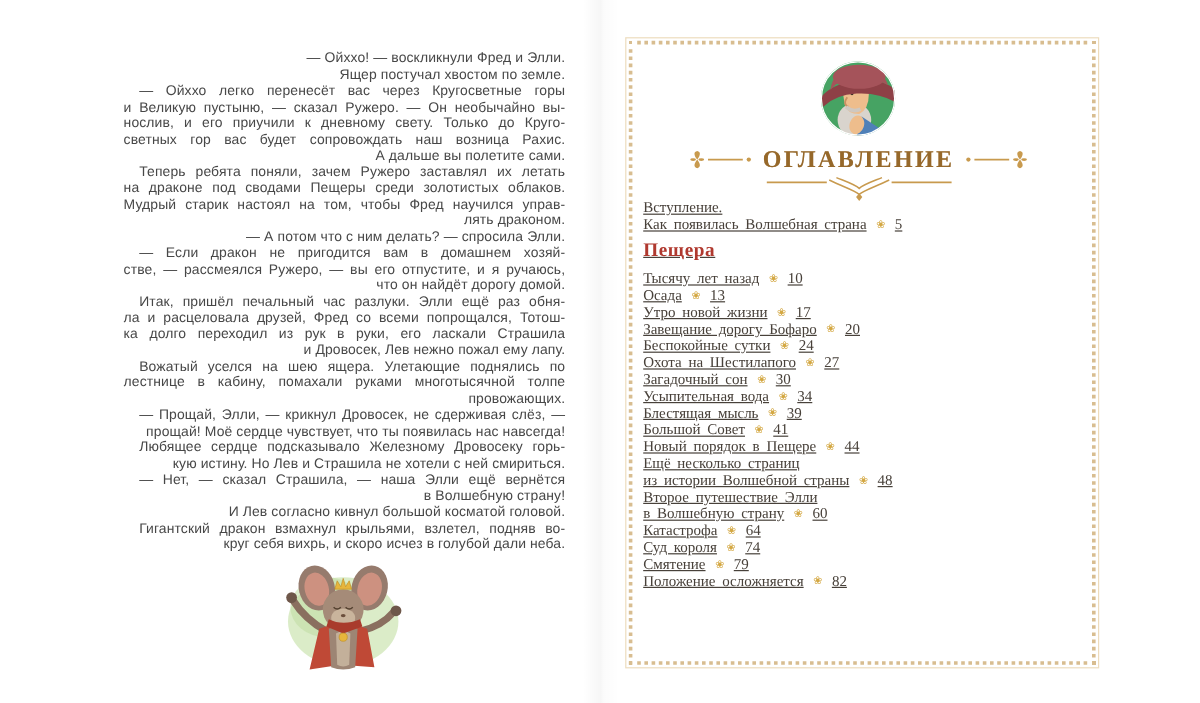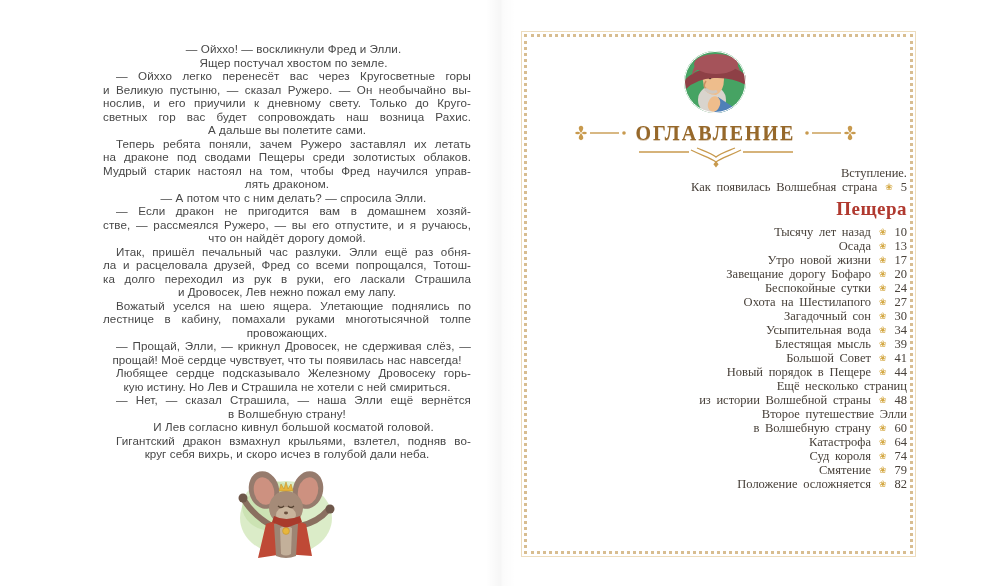--- a/index.html
+++ b/index.html
@@ -5,42 +5,42 @@
   html,body{margin:0;padding:0;background:#ffffff;}
   .canvas{position:relative;width:1000px;height:586px;background:#ffffff;overflow:hidden;
           font-family:"Liberation Sans",sans-serif;}
   .spine{position:absolute;left:486px;top:0;width:30px;height:586px;
          background:linear-gradient(90deg,rgba(0,0,0,0) 0%,rgba(0,0,0,0.035) 48%,rgba(0,0,0,0.015) 58%,rgba(0,0,0,0) 100%);}
 
   
   .left-page{position:absolute;left:0;top:0;width:500px;height:586px;}
   #left-text{position:absolute;left:103px;top:42px;width:368px;
              font-size:11.6px;line-height:13.5px;color:#474747;letter-spacing:.1px;}
-  .tl{height:13.5px;overflow:hidden;text-align:center;}
+  .tl{height:13.5px;overflow:hidden;text-align:right;}
   .tl.ind{padding-left:13px;}
   .tl.just{text-align:justify;text-align-last:justify;text-justify:inter-word;}
   .mouse-illo{position:absolute;left:220px;top:464px;width:130px;height:102px;}
 
   
   .right-page{position:absolute;left:500px;top:0;width:500px;height:586px;}
   .page-frame{position:absolute;left:24px;top:34px;width:383px;height:514px;
               border:3px dotted #d8bd90;}
   .page-frame::after{content:"";position:absolute;inset:-6px;border:1px solid #eddcbd;}
   .portrait{position:absolute;left:184px;top:51px;width:62px;height:62px;}
   .toc-title-row{position:absolute;left:24px;top:121px;width:383px;height:24px;
                  display:flex;align-items:center;justify-content:center;gap:9px;}
   .toc-title{font-family:"Liberation Serif",serif;font-weight:bold;font-size:20px;
              letter-spacing:2px;color:#96682a;text-shadow:0 .5px 0 rgba(150,104,42,.35);}
   .under-flourish{position:absolute;left:131px;top:146px;width:170px;height:22px;}
-  #toc{position:absolute;left:24px;top:166px;width:383px;text-align:right;
+  #toc{position:absolute;left:36px;top:166px;width:383px;text-align:left;
        font-family:"Liberation Serif",serif;font-size:12.5px;line-height:14px;
-       color:#48413a;word-spacing:2.5px;}
+       color:#48413a;word-spacing:2.5px;text-decoration:underline;}
   .toc-entry{margin:0;}
   .toc-line{height:14px;}
-  .toc-section{font-family:"Liberation Serif",serif;font-weight:bold;font-size:19px;
+  .toc-section{font-family:"Liberation Serif",serif;font-weight:bold;font-size:16px;
                color:#b0392f;line-height:26px;margin:2px 0 3px 0;letter-spacing:.5px;}
   .orn{color:#d4a843;font-size:9px;margin:0 8px;display:inline-block;transform:translateY(-1px);}
   .pg{color:#48413a;}
 </style>
 </head>
 <body>
 
 <div class="canvas">
   <div class="spine"></div>
 

